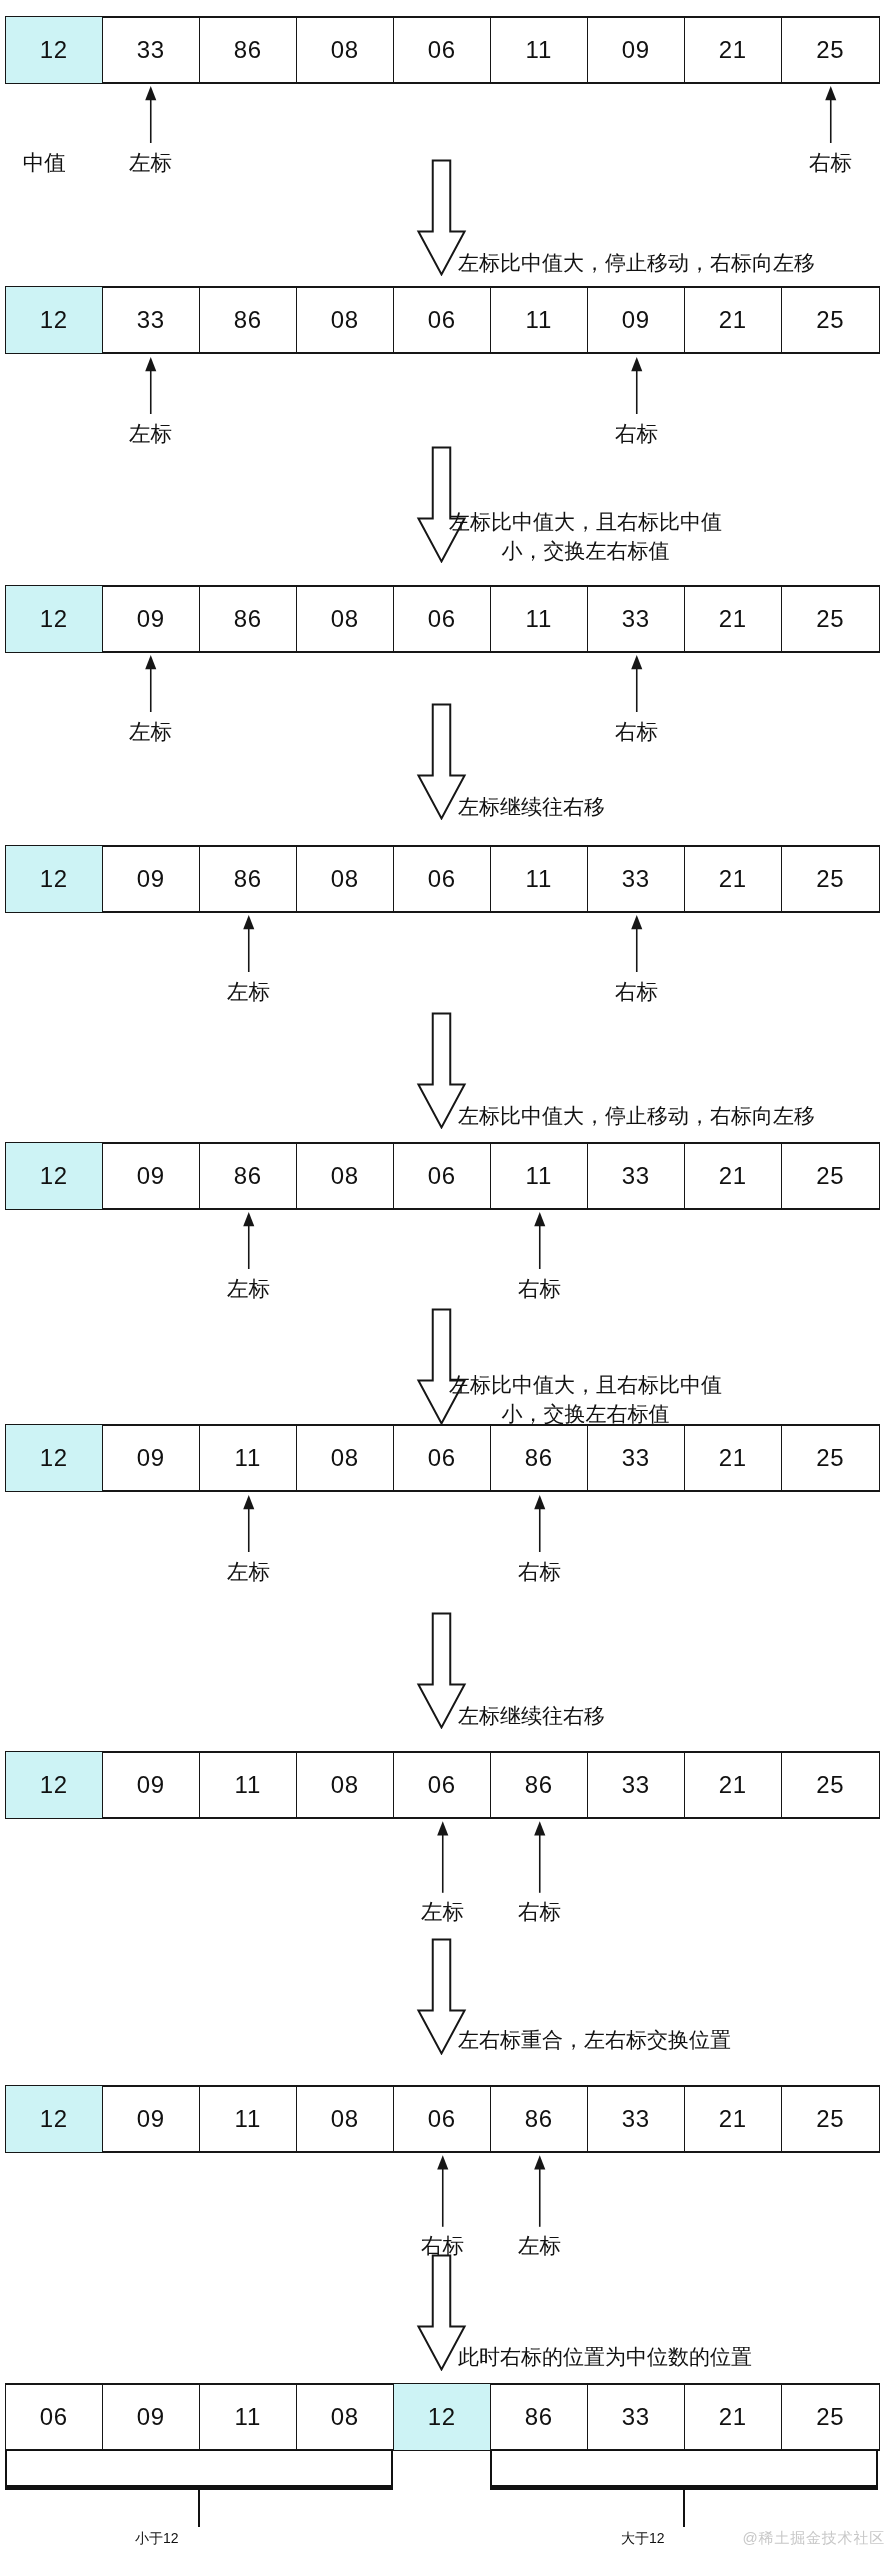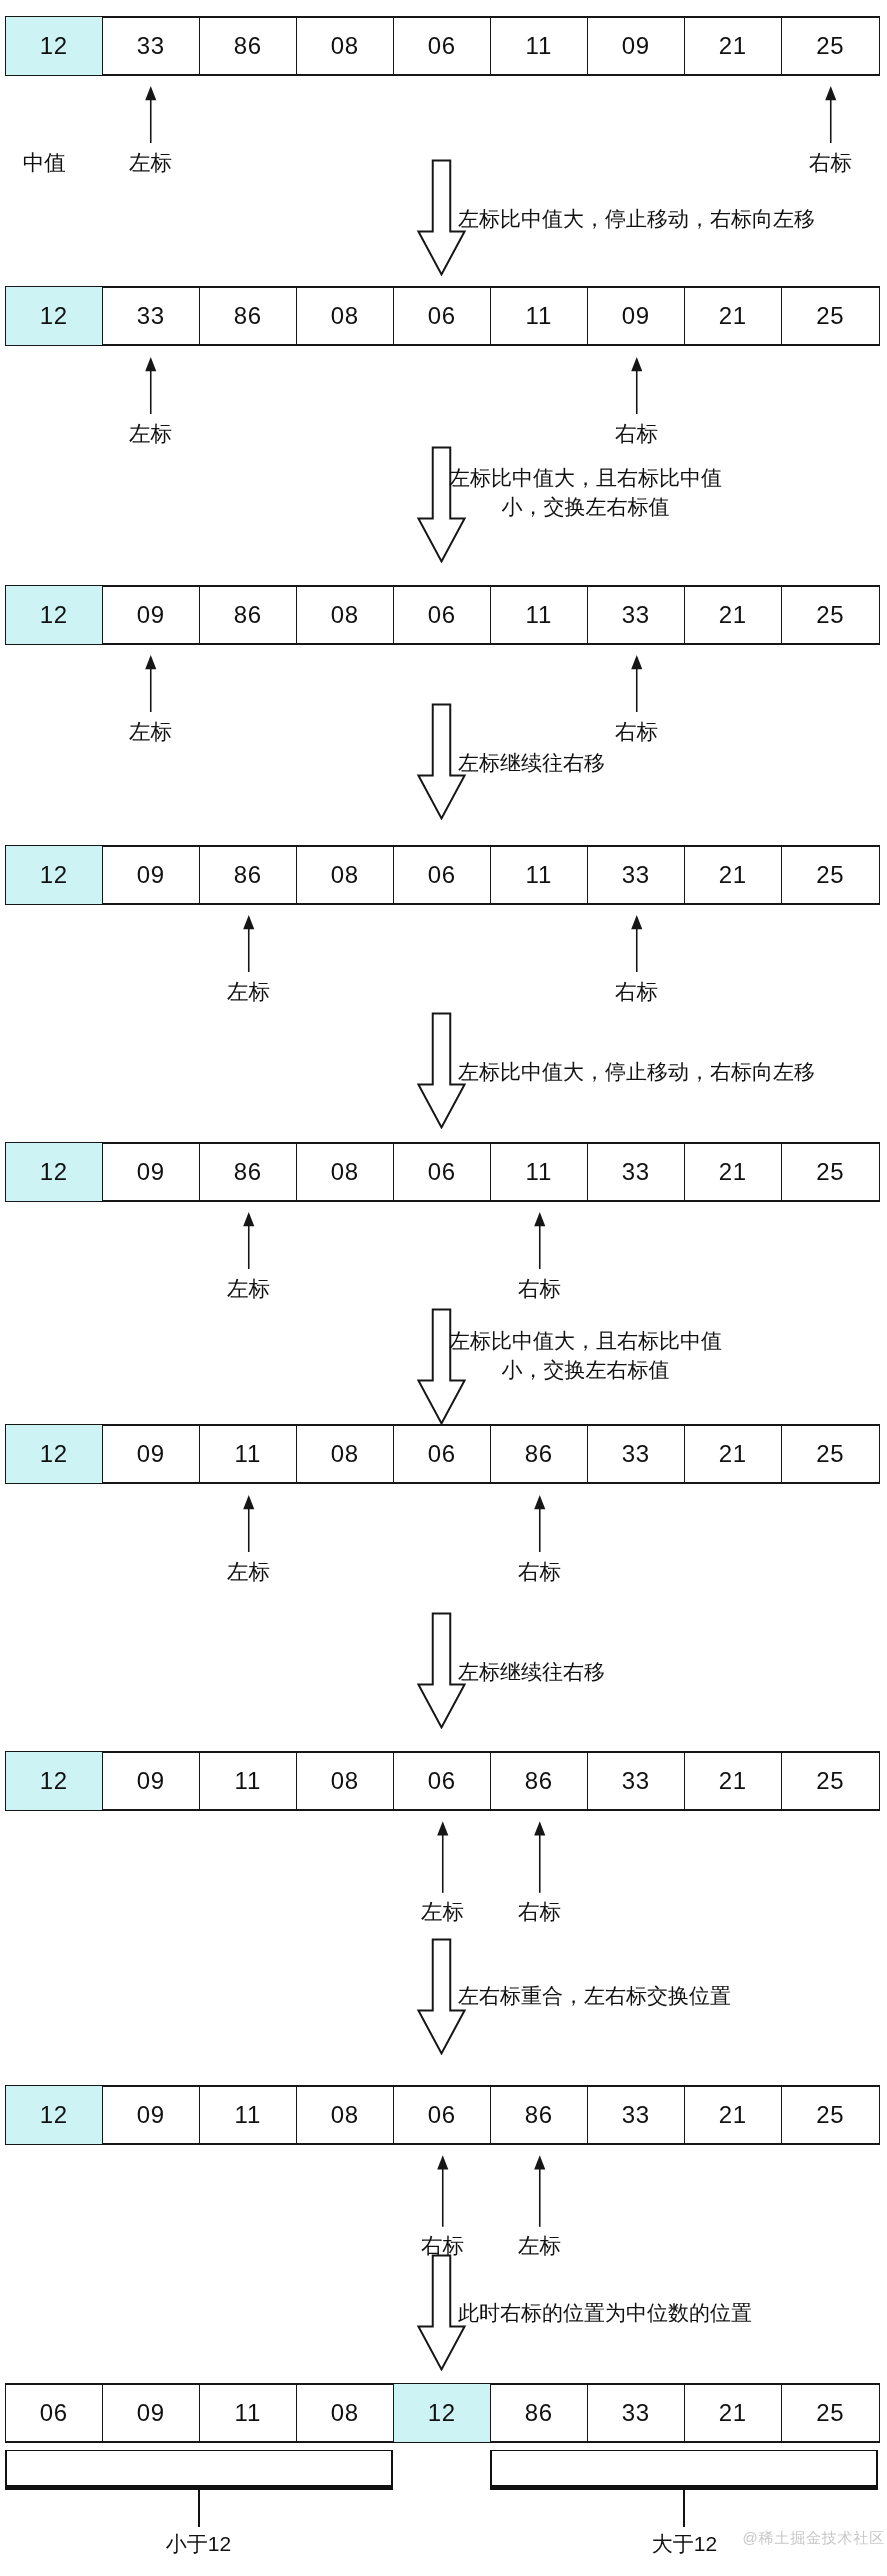--- a/index.html
+++ b/index.html
@@ -1,41 +1,41 @@
 <!DOCTYPE html>
 <html style="font-size:12.7px"><head>
 <meta charset="utf-8">
 <style>
   html,body{margin:0;padding:0;background:#ffffff;}
   .canvas{
     position:relative;width:887px;height:2576px;background:#fff;overflow:hidden;
     font-family:"Liberation Sans","DejaVu Sans",sans-serif;color:#111;
   }
   .array-row{
-    position:absolute;display:flex;height:60px;box-sizing:border-box;
+    position:absolute;display:flex;height:68px;box-sizing:border-box;
     border:1.6px solid var(--border,#161616);background:#fff;
   }
   .cell{
     width:97px;box-sizing:border-box;flex:0 0 auto;
     display:flex;align-items:center;justify-content:center;
     font-size:24px;letter-spacing:0.8px;background:#fff;
     border-right:1.6px solid var(--border,#161616);
     border-top:1.6px solid var(--border,#161616);
     border-bottom:1.6px solid var(--border,#161616);
   }
   .cell:last-child{border-right:none;}
   .cell.pivot{background:var(--pivot,#cdf3f5);border-top:none;border-bottom:none;}
   .ptr-label{position:absolute;width:95px;text-align:center;font-size:21.5px;}
-  .caption{position:absolute;font-size:21px;line-height:29px;white-space:nowrap;}
+  .caption{position:absolute;font-size:21px;line-height:29px;white-space:nowrap;margin-top:44px;}
   .caption.two{white-space:normal;text-align:center;}
   .brace{position:absolute;box-sizing:border-box;background:#fff;
     border-left:2.4px solid #111;border-right:2.4px solid #111;
     border-top:1.6px solid #111;border-bottom:5.6px solid #111;}
   .brace-stem{position:absolute;width:2.4px;background:#111;}
-  .brace-label{position:absolute;width:127px;text-align:center;font-size:21px;}
+  .brace-label{position:absolute;width:127px;font-size:14px;}
   .watermark{position:absolute;left:726px;top:2529px;width:159px;font-size:15px;
     color:var(--wm,#c8c8c8);letter-spacing:0.8px;text-align:right;}
 </style>
 </head>
 <body>
 
 <div class="canvas" id="diagram" style="--pivot: #cdf3f5; --border: #161616; --wm: #c8c8c8;">
   <div class="watermark">@稀土掘金技术社区</div>
 <div class="array-row" style="left: 4.8px; top: 16px;">
       <div class="cell pivot">12</div>

